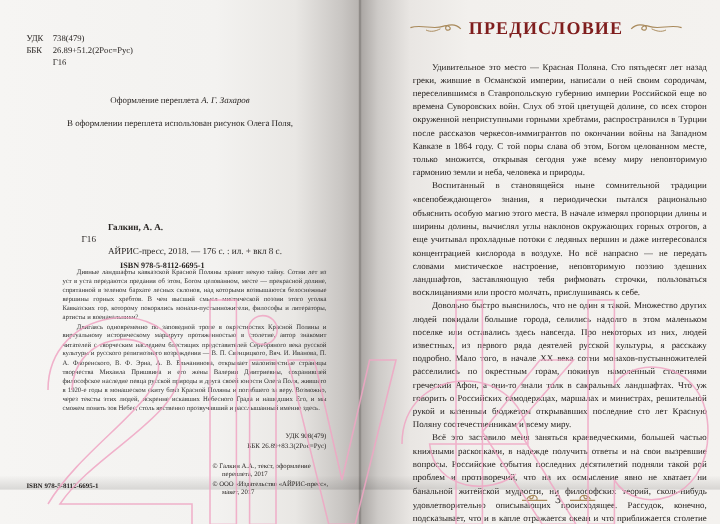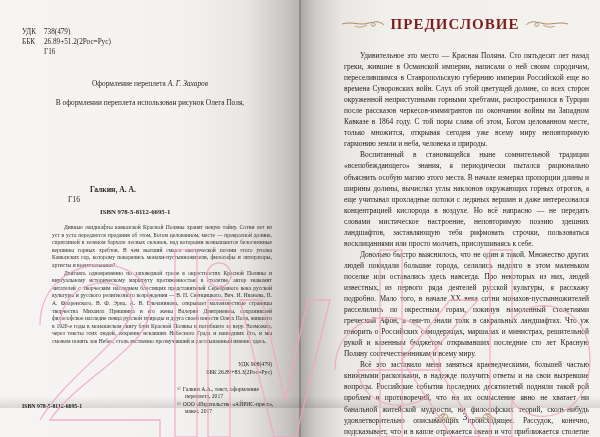--- a/index.html
+++ b/index.html
@@ -68,20 +68,21 @@
       <div>В оформлении переплета использован рисунок Олега Поля,</div>
     </div>
 
     <div class="biblio">
       <div class="auth">Галкин, А. А.</div>
       <div class="line">
           <span class="code">Г16</span>
         </div>
       <div class="line">
           <span class="code"></span>
+          <span>АЙРИС-пресс, 2018. — 176 с. : ил. + вкл 8 с.</span>
         </div>
       <div class="isbn">ISBN 978-5-8112-6695-1</div>
     </div>
 
     <div class="annot">
       <p>Дивные ландшафты кавказской Красной Поляны хранят некую тайну. Сотни лет из уст в уста передаются предания об этом, Богом целованном, месте — прекрасной долине, спрятанной в зеленом бархате лесных склонов, над которыми возвышаются белоснежные вершины горных хребтов. В чем высший смысл мистической поэзии этого уголка Кавказских гор, которому покорялись монахи-пустынножители, философы и литераторы, артисты и военачальники?</p>
       <p>Двигаясь одновременно по заповедной тропе в окрестностях Красной Поляны и виртуальному историческому маршруту протяженностью в столетие, автор знакомит читателей с творческим наследием блестящих представителей Серебряного века русской культуры и русского религиозного возрождения — В. П. Свенцицкого, Вяч. И. Иванова, П. А. Флоренского, В. Ф. Эрна, А. В. Ельчанинова, открывает малоизвестные страницы творчества Михаила Пришвина и его жены Валерии Дмитриевны, сохранившей философское наследие певца русской природы и друга своей юности Олега Поля, жившего в 1920-е годы в монашеском скиту близ Красной Поляны и погибшего за веру. Возможно, через тексты этих людей, искренне искавших Небесного Града и нашедших Его, и мы сможем понять зов Небес, столь явственно прозвучавший и расслышанный именно здесь.</p>
     </div>
 
     <div class="udk2">

